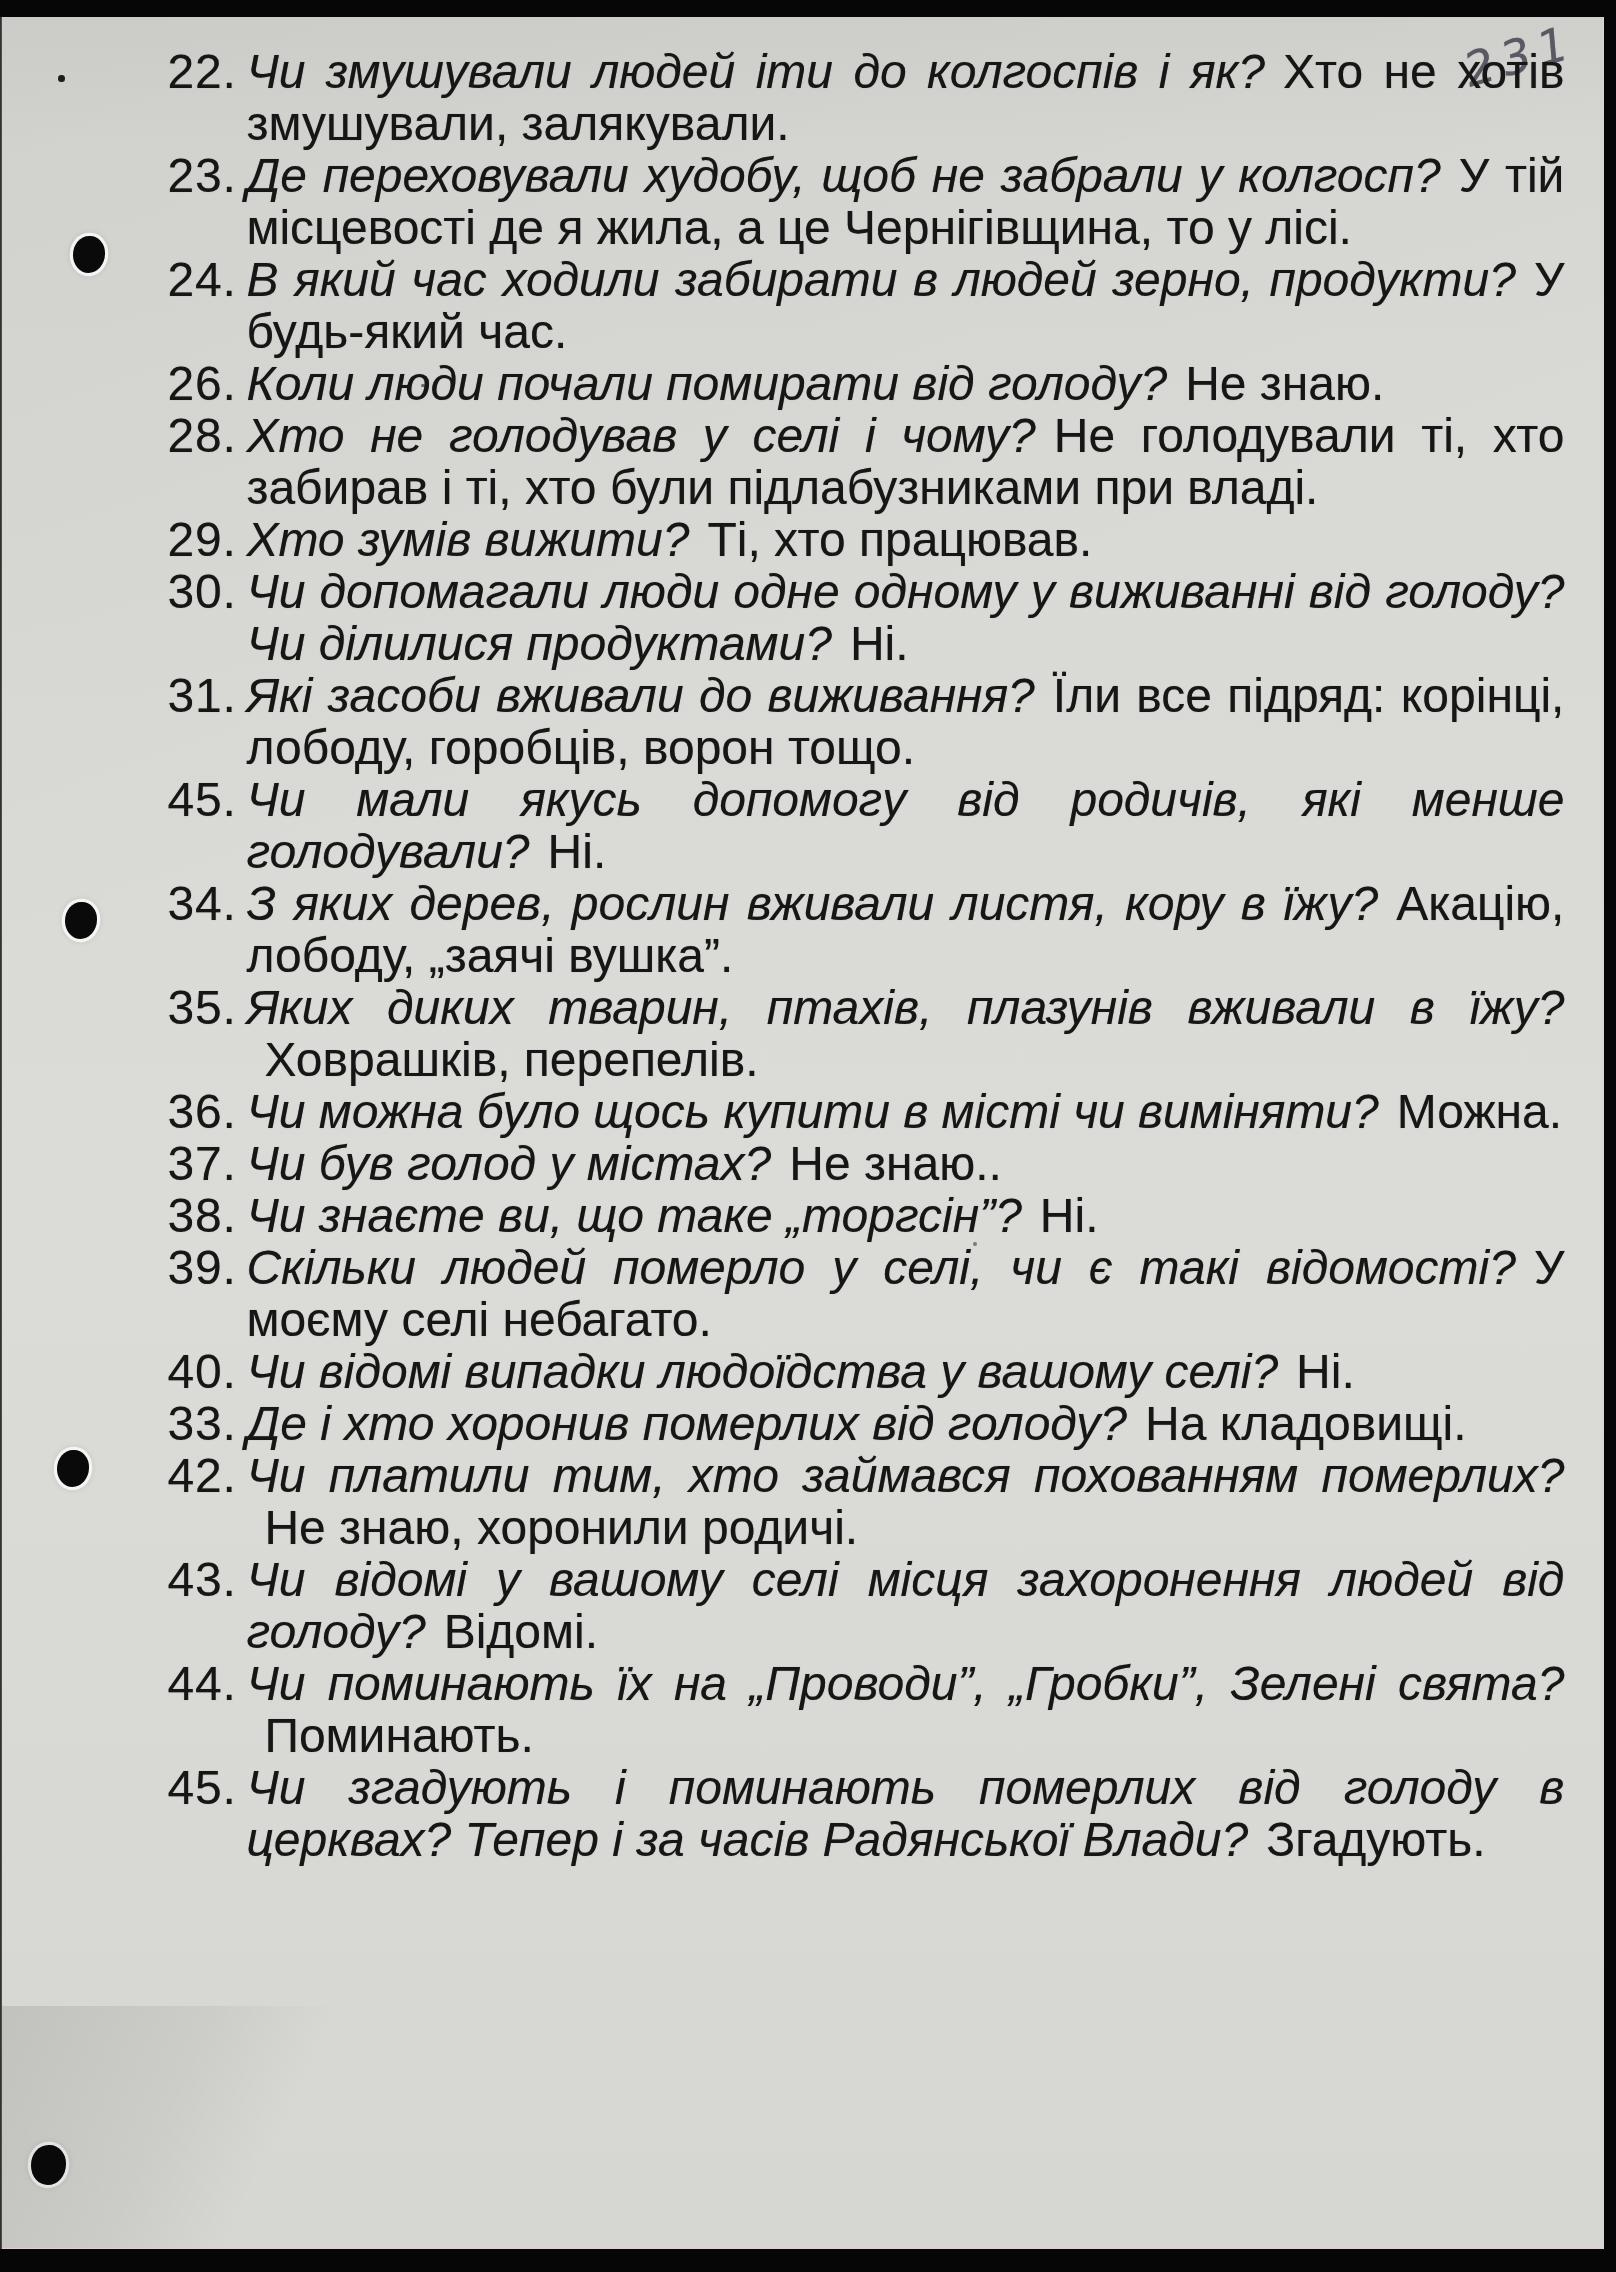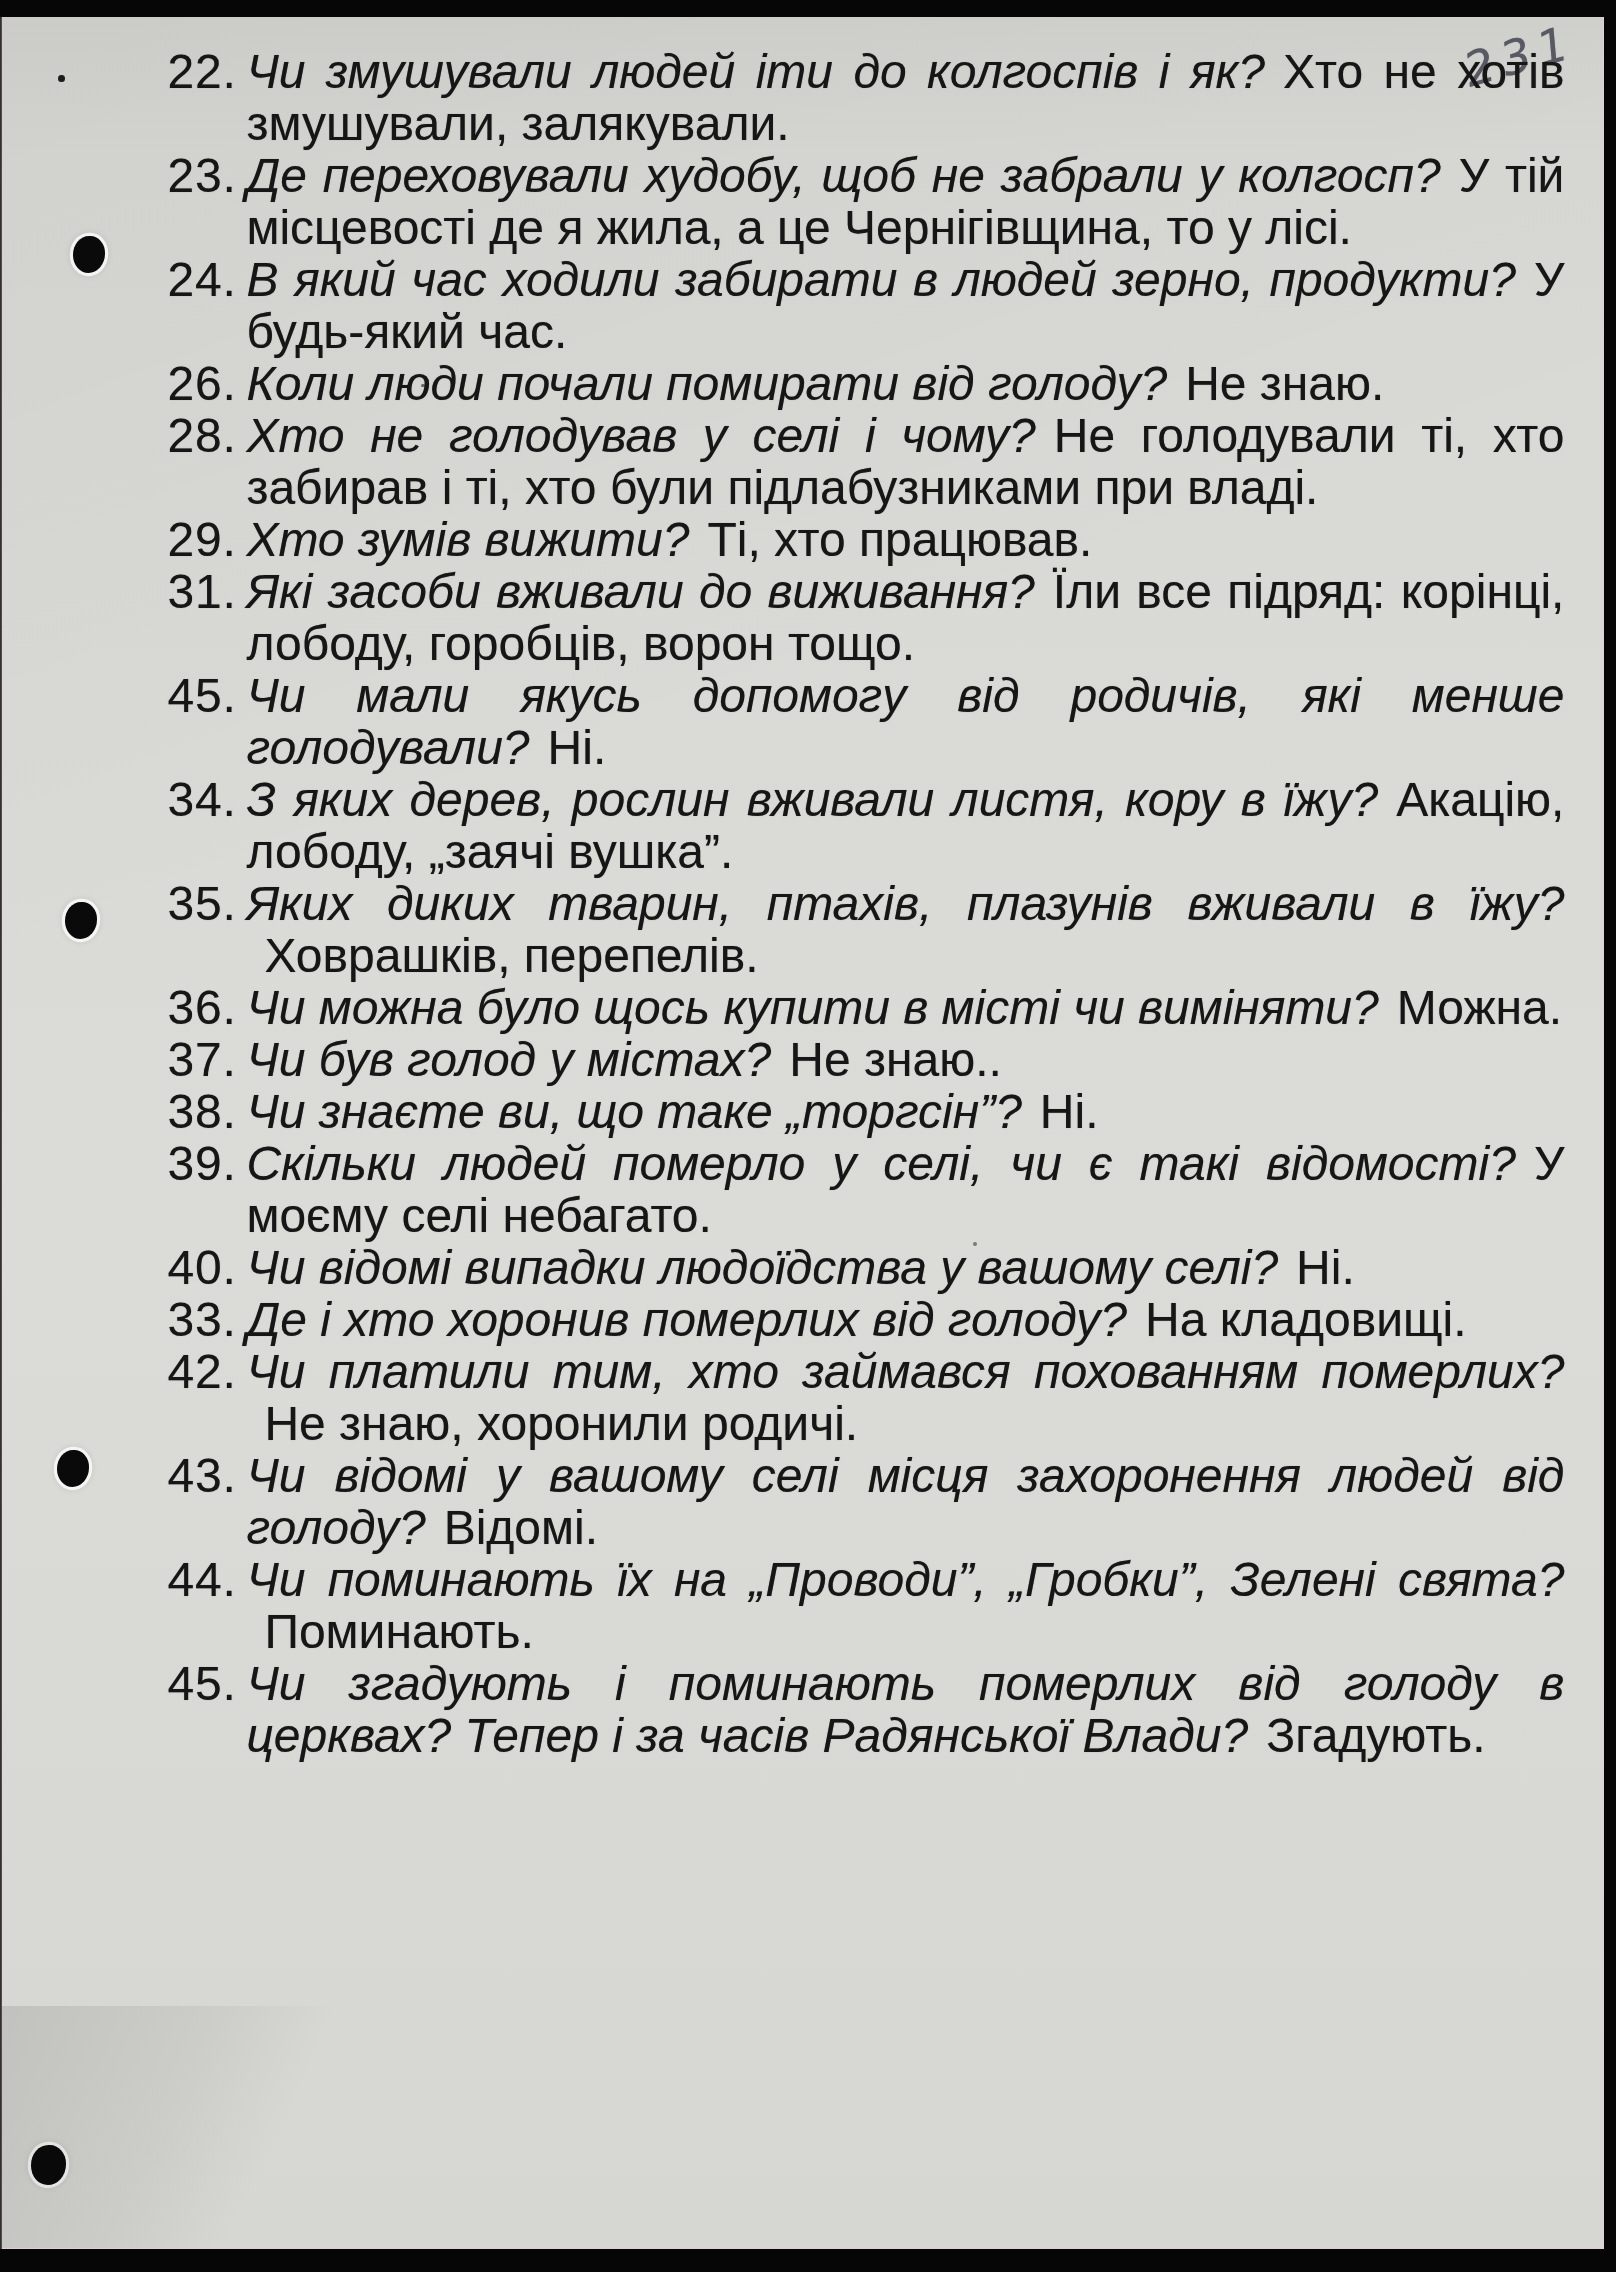--- a/index.html
+++ b/index.html
@@ -115,20 +115,23 @@
 
 
   <div class="item">
     <span class="num">28.</span><span class="q">Хто не голодував у селі і чому?</span><span class="a">Не голодували ті, хто забирав і ті, хто були підлабузниками при владі.</span>
   </div>
 
   <div class="item">
     <span class="num">29.</span><span class="q">Хто зумів вижити?</span><span class="a">Ті, хто працював.</span>
   </div>
 
+  <div class="item">
+    <span class="num">30.</span><span class="q">Чи допомагали люди одне одному у виживанні від голоду? Чи ділилися продуктами?</span><span class="a">Ні.</span>
+  </div>
 
   <div class="item">
     <span class="num">31.</span><span class="q">Які засоби вживали до виживання?</span><span class="a">Їли все підряд: корінці, лободу, горобців, ворон тощо.</span>
   </div>
 
   <div class="item">
     <span class="num">45.</span><span class="q">Чи мали якусь допомогу від родичів, які менше голодували?</span><span class="a">Ні.</span>
   </div>
 
 

